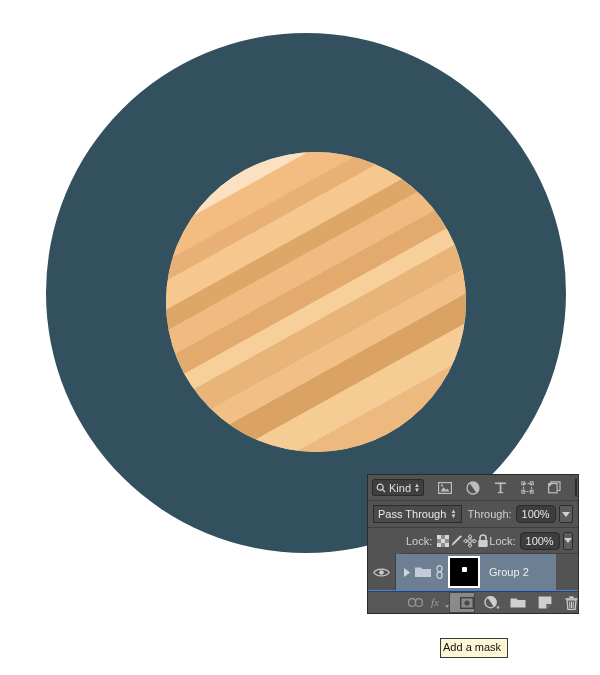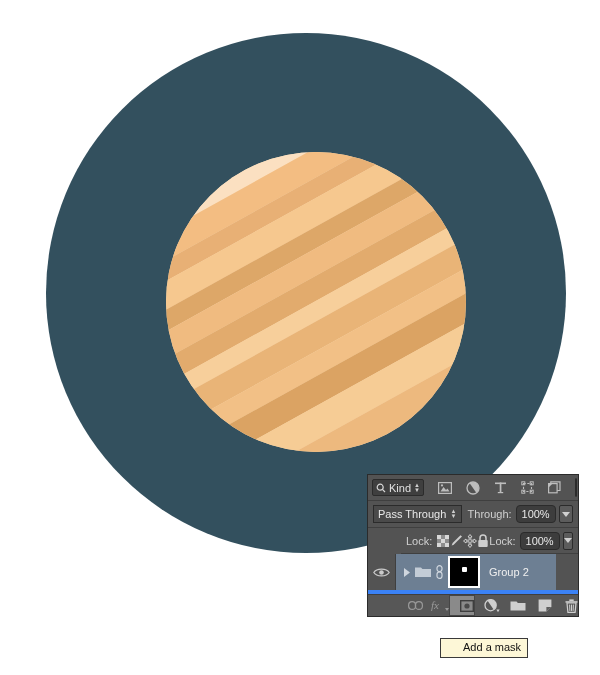--- a/index.html
+++ b/index.html
@@ -136,21 +136,21 @@
     display:flex;align-items:center;justify-content:center;
   }
 
   .lock-label{color:#d0d0d0;font-size:11px;margin-right:5px;}
   .lock-icon{width:20px;height:20px;display:flex;align-items:center;justify-content:center;}
 
   .layer-row{
     display:flex;align-items:center;
     height:36px;
     background:#535353;
-    border-bottom:4px solid #3b82f6;
+    border-bottom:1px solid #3b82f6;
   }
   .eye-cell{
     width:27px;height:36px;
     display:flex;align-items:center;justify-content:center;
     background:#535353;
     border-right:1px solid #3f3f3f;
   }
   .layer-body{
     flex:1;height:36px;
     background:#6d7f93;
@@ -193,21 +193,21 @@
   .bbtn.active{background:#8a8a8a;border:1px solid #454545;box-sizing:border-box;}
   .bbtn.dim svg{opacity:.55;}
 
   #tooltip{
     position:absolute;
     left:440px;top:638px;
     background:#fdf7d7;
     border:1px solid #3a3a3a;
     color:#111111;
     font-size:11px;
-    padding:2px 6px 3px 22px;
+    padding:2px 6px 3px 2px;
     white-space:nowrap;
     line-height:13px;
   }
 </style>
 </head>
 <body>
 
 <div id="canvas-area">
   <div id="outer-circle" style="background: rgb(51, 80, 94);"></div>
   <div id="planet">

